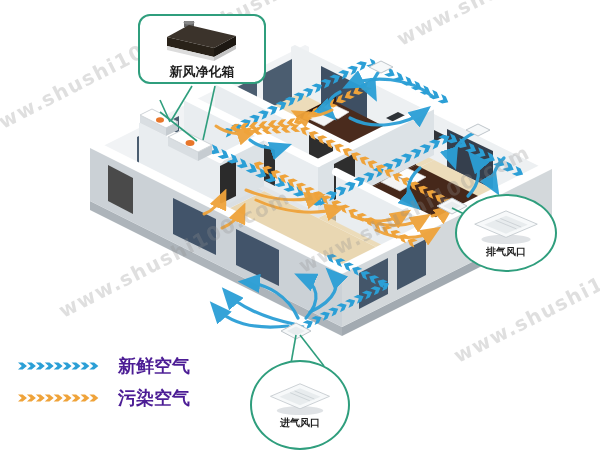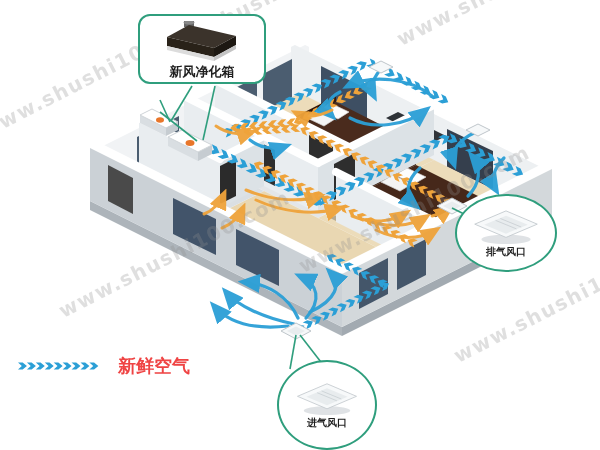--- a/index.html
+++ b/index.html
@@ -7,25 +7,25 @@
          font-family:"DejaVu Sans",sans-serif;}
   .stage svg.scene{position:absolute;left:0;top:0;}
   .wm{position:absolute;white-space:nowrap;font-size:20px;letter-spacing:1.5px;color:#8f8f8f;
       opacity:.28;transform:rotate(-27deg);transform-origin:left center;font-weight:bold;pointer-events:none;}
   .callout{position:absolute;background:#fff;border:2px solid #2f9e7d;display:flex;flex-direction:column;
            align-items:center;justify-content:center;gap:2px;box-sizing:border-box;z-index:5;}
   .callout .lbl{font-size:13px;font-weight:bold;color:#1f1f1f;line-height:1;}
   .co-top{left:138px;top:14px;width:128px;height:70px;border-radius:12px;}
   .co-left{left:12px;top:84px;width:148px;height:82px;border-radius:12px;}
   .co-right{left:455px;top:194px;width:102px;height:78px;border-radius:50%;}
-  .co-bottom{left:277px;top:360px;width:100px;height:90px;border-radius:50%;}
+  .co-bottom{left:250px;top:360px;width:100px;height:90px;border-radius:50%;}
   .co-right .lbl,.co-bottom .lbl{font-size:10px;}
   .legend{position:absolute;left:12px;top:354px;display:flex;flex-direction:column;gap:8px;z-index:6;}
   .lrow{display:flex;align-items:center;gap:14px;}
-  .lrow .ltext{font-size:18px;font-weight:bold;color:#ef4444;}
+  .lrow .ltext{font-size:18px;font-weight:bold;color:#4c1d95;}
 </style>
 </head>
 <body>
 
 <div class="stage">
 
   <svg class="scene" width="600" height="450" viewBox="0 0 600 450">
     <defs>
         <marker id="ah-fresh" markerWidth="7" markerHeight="6" refX="5" refY="3" orient="auto" markerUnits="strokeWidth">
           <path d="M0,0 L7,3 L0,6 Z" fill="#2b9fd6"></path>
@@ -372,14 +372,28 @@
           <polygon points="-4.25,-3.57 0.425,-3.57 4.675,0 0.425,3.57 -4.25,3.57 -0.425,0" fill="#2b9fd6" transform="translate(28.099999999999998,8) rotate(0)"></polygon>
           <polygon points="-4.25,-3.57 0.425,-3.57 4.675,0 0.425,3.57 -4.25,3.57 -0.425,0" fill="#2b9fd6" transform="translate(37.02499999999999,8) rotate(0)"></polygon>
           <polygon points="-4.25,-3.57 0.425,-3.57 4.675,0 0.425,3.57 -4.25,3.57 -0.425,0" fill="#2b9fd6" transform="translate(45.949999999999996,8) rotate(0)"></polygon>
           <polygon points="-4.25,-3.57 0.425,-3.57 4.675,0 0.425,3.57 -4.25,3.57 -0.425,0" fill="#2b9fd6" transform="translate(54.87499999999999,8) rotate(0)"></polygon>
           <polygon points="-4.25,-3.57 0.425,-3.57 4.675,0 0.425,3.57 -4.25,3.57 -0.425,0" fill="#2b9fd6" transform="translate(63.79999999999999,8) rotate(0)"></polygon>
           <polygon points="-4.25,-3.57 0.425,-3.57 4.675,0 0.425,3.57 -4.25,3.57 -0.425,0" fill="#2b9fd6" transform="translate(72.725,8) rotate(0)"></polygon>
           <polygon points="-4.25,-3.57 0.425,-3.57 4.675,0 0.425,3.57 -4.25,3.57 -0.425,0" fill="#2b9fd6" transform="translate(81.64999999999999,8) rotate(0)"></polygon>
         </svg>
       <span class="ltext">新鲜空气</span>
     </div>
+    <div class="lrow">
+      <svg id="legend-pol" width="92" height="16" viewBox="0 0 92 16">
+          <polygon points="-4.25,-3.57 0.425,-3.57 4.675,0 0.425,3.57 -4.25,3.57 -0.425,0" fill="#efa33a" transform="translate(10.25,8) rotate(0)"></polygon>
+          <polygon points="-4.25,-3.57 0.425,-3.57 4.675,0 0.425,3.57 -4.25,3.57 -0.425,0" fill="#efa33a" transform="translate(19.174999999999997,8) rotate(0)"></polygon>
+          <polygon points="-4.25,-3.57 0.425,-3.57 4.675,0 0.425,3.57 -4.25,3.57 -0.425,0" fill="#efa33a" transform="translate(28.099999999999998,8) rotate(0)"></polygon>
+          <polygon points="-4.25,-3.57 0.425,-3.57 4.675,0 0.425,3.57 -4.25,3.57 -0.425,0" fill="#efa33a" transform="translate(37.02499999999999,8) rotate(0)"></polygon>
+          <polygon points="-4.25,-3.57 0.425,-3.57 4.675,0 0.425,3.57 -4.25,3.57 -0.425,0" fill="#efa33a" transform="translate(45.949999999999996,8) rotate(0)"></polygon>
+          <polygon points="-4.25,-3.57 0.425,-3.57 4.675,0 0.425,3.57 -4.25,3.57 -0.425,0" fill="#efa33a" transform="translate(54.87499999999999,8) rotate(0)"></polygon>
+          <polygon points="-4.25,-3.57 0.425,-3.57 4.675,0 0.425,3.57 -4.25,3.57 -0.425,0" fill="#efa33a" transform="translate(63.79999999999999,8) rotate(0)"></polygon>
+          <polygon points="-4.25,-3.57 0.425,-3.57 4.675,0 0.425,3.57 -4.25,3.57 -0.425,0" fill="#efa33a" transform="translate(72.725,8) rotate(0)"></polygon>
+          <polygon points="-4.25,-3.57 0.425,-3.57 4.675,0 0.425,3.57 -4.25,3.57 -0.425,0" fill="#efa33a" transform="translate(81.64999999999999,8) rotate(0)"></polygon>
+        </svg>
+      <span class="ltext">污染空气</span>
+    </div>
   </div>
 </div>
 
 </body></html>

